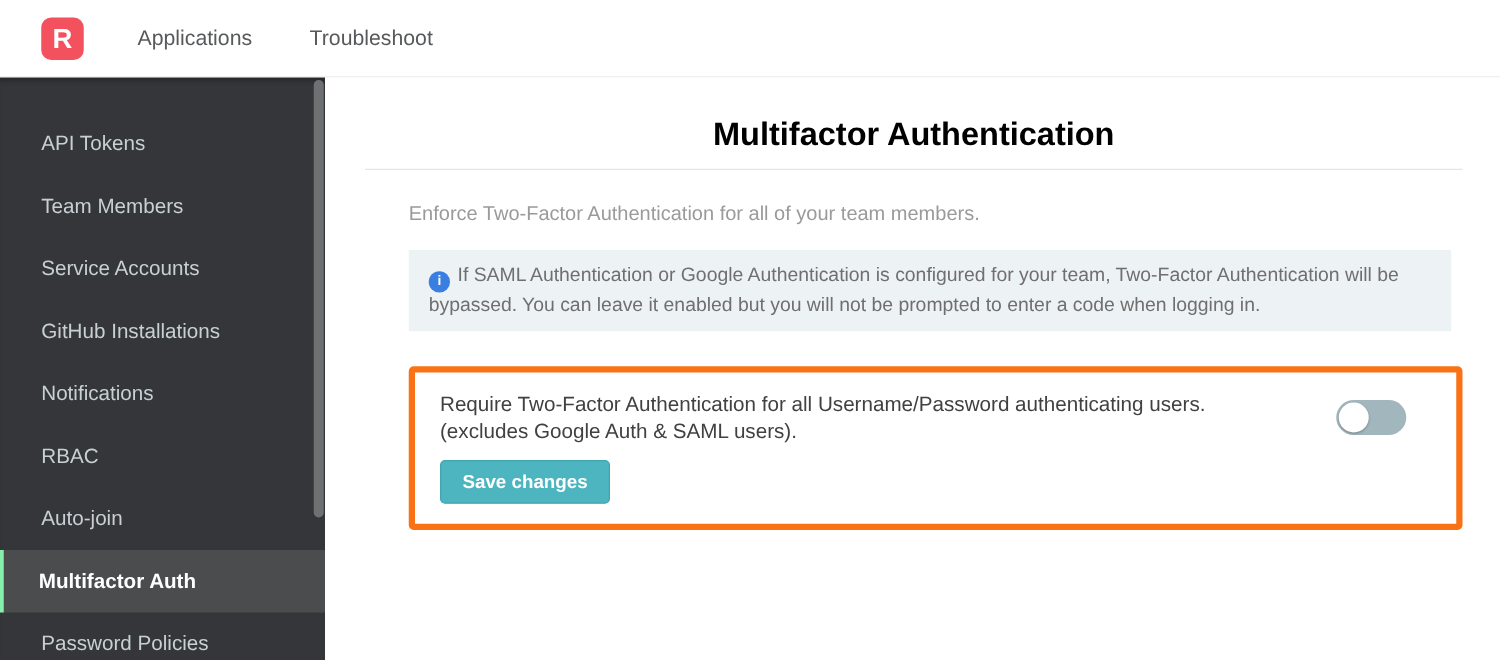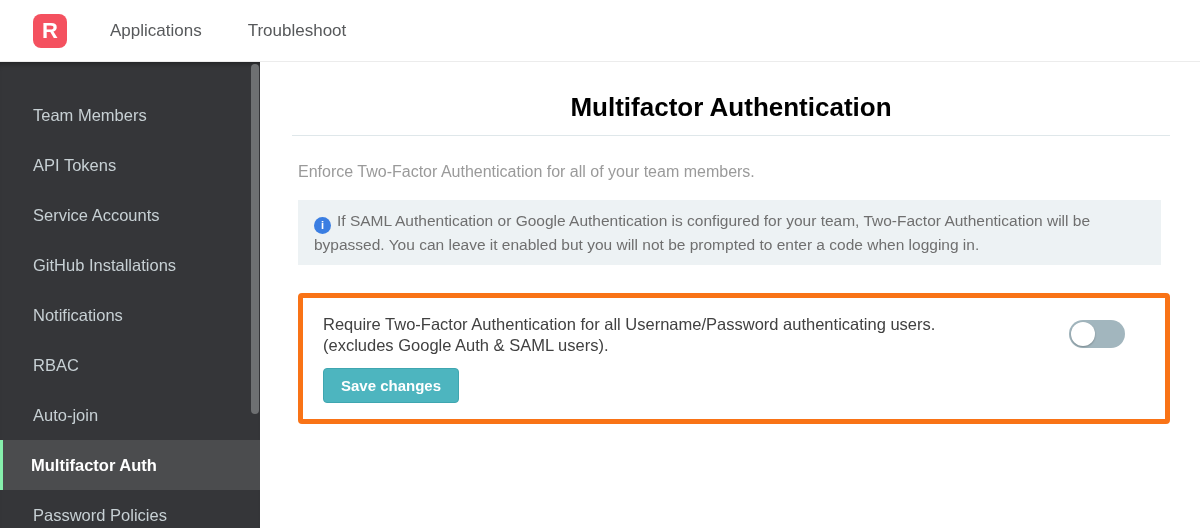--- a/index.html
+++ b/index.html
@@ -106,21 +106,21 @@
   }
   .page-title {
     color: #000000;
     font-size: 26px;
     line-height: 30px;
     font-weight: bold;
     margin-bottom: 13px;
     text-align: center;
   }
   .title-rule { border: none; border-top: 1px solid #dfe7ea; height: 0; }
-  .content-indent { margin-left: 6px; }
+  .content-indent { margin-left: 35px; }
   .subtitle {
     margin-top: 26px;
     font-size: 16px;
     line-height: 20px;
     color: #9a9a9a;
   }
   .info-box {
     margin-top: 18px;
     margin-right: 9px;
     background: #edf2f4;
@@ -197,22 +197,22 @@
   <div class="nav-left">
     <div class="nav-item">Applications</div>
     <div class="nav-item">Troubleshoot</div>
   </div>
 
 </div>
 
 <div class="page">
 
   <div class="sidebar">
+    <div class="side-item">API Tokens</div>
     <div class="side-item">Team Members</div>
-    <div class="side-item">API Tokens</div>
     <div class="side-item">Service Accounts</div>
     <div class="side-item">GitHub Installations</div>
     <div class="side-item">Notifications</div>
     <div class="side-item">RBAC</div>
     <div class="side-item">Auto-join</div>
     <div class="side-item active">Multifactor Auth</div>
     <div class="side-item">Password Policies</div>
 
     <div class="side-scrollbar"></div>
   </div>

